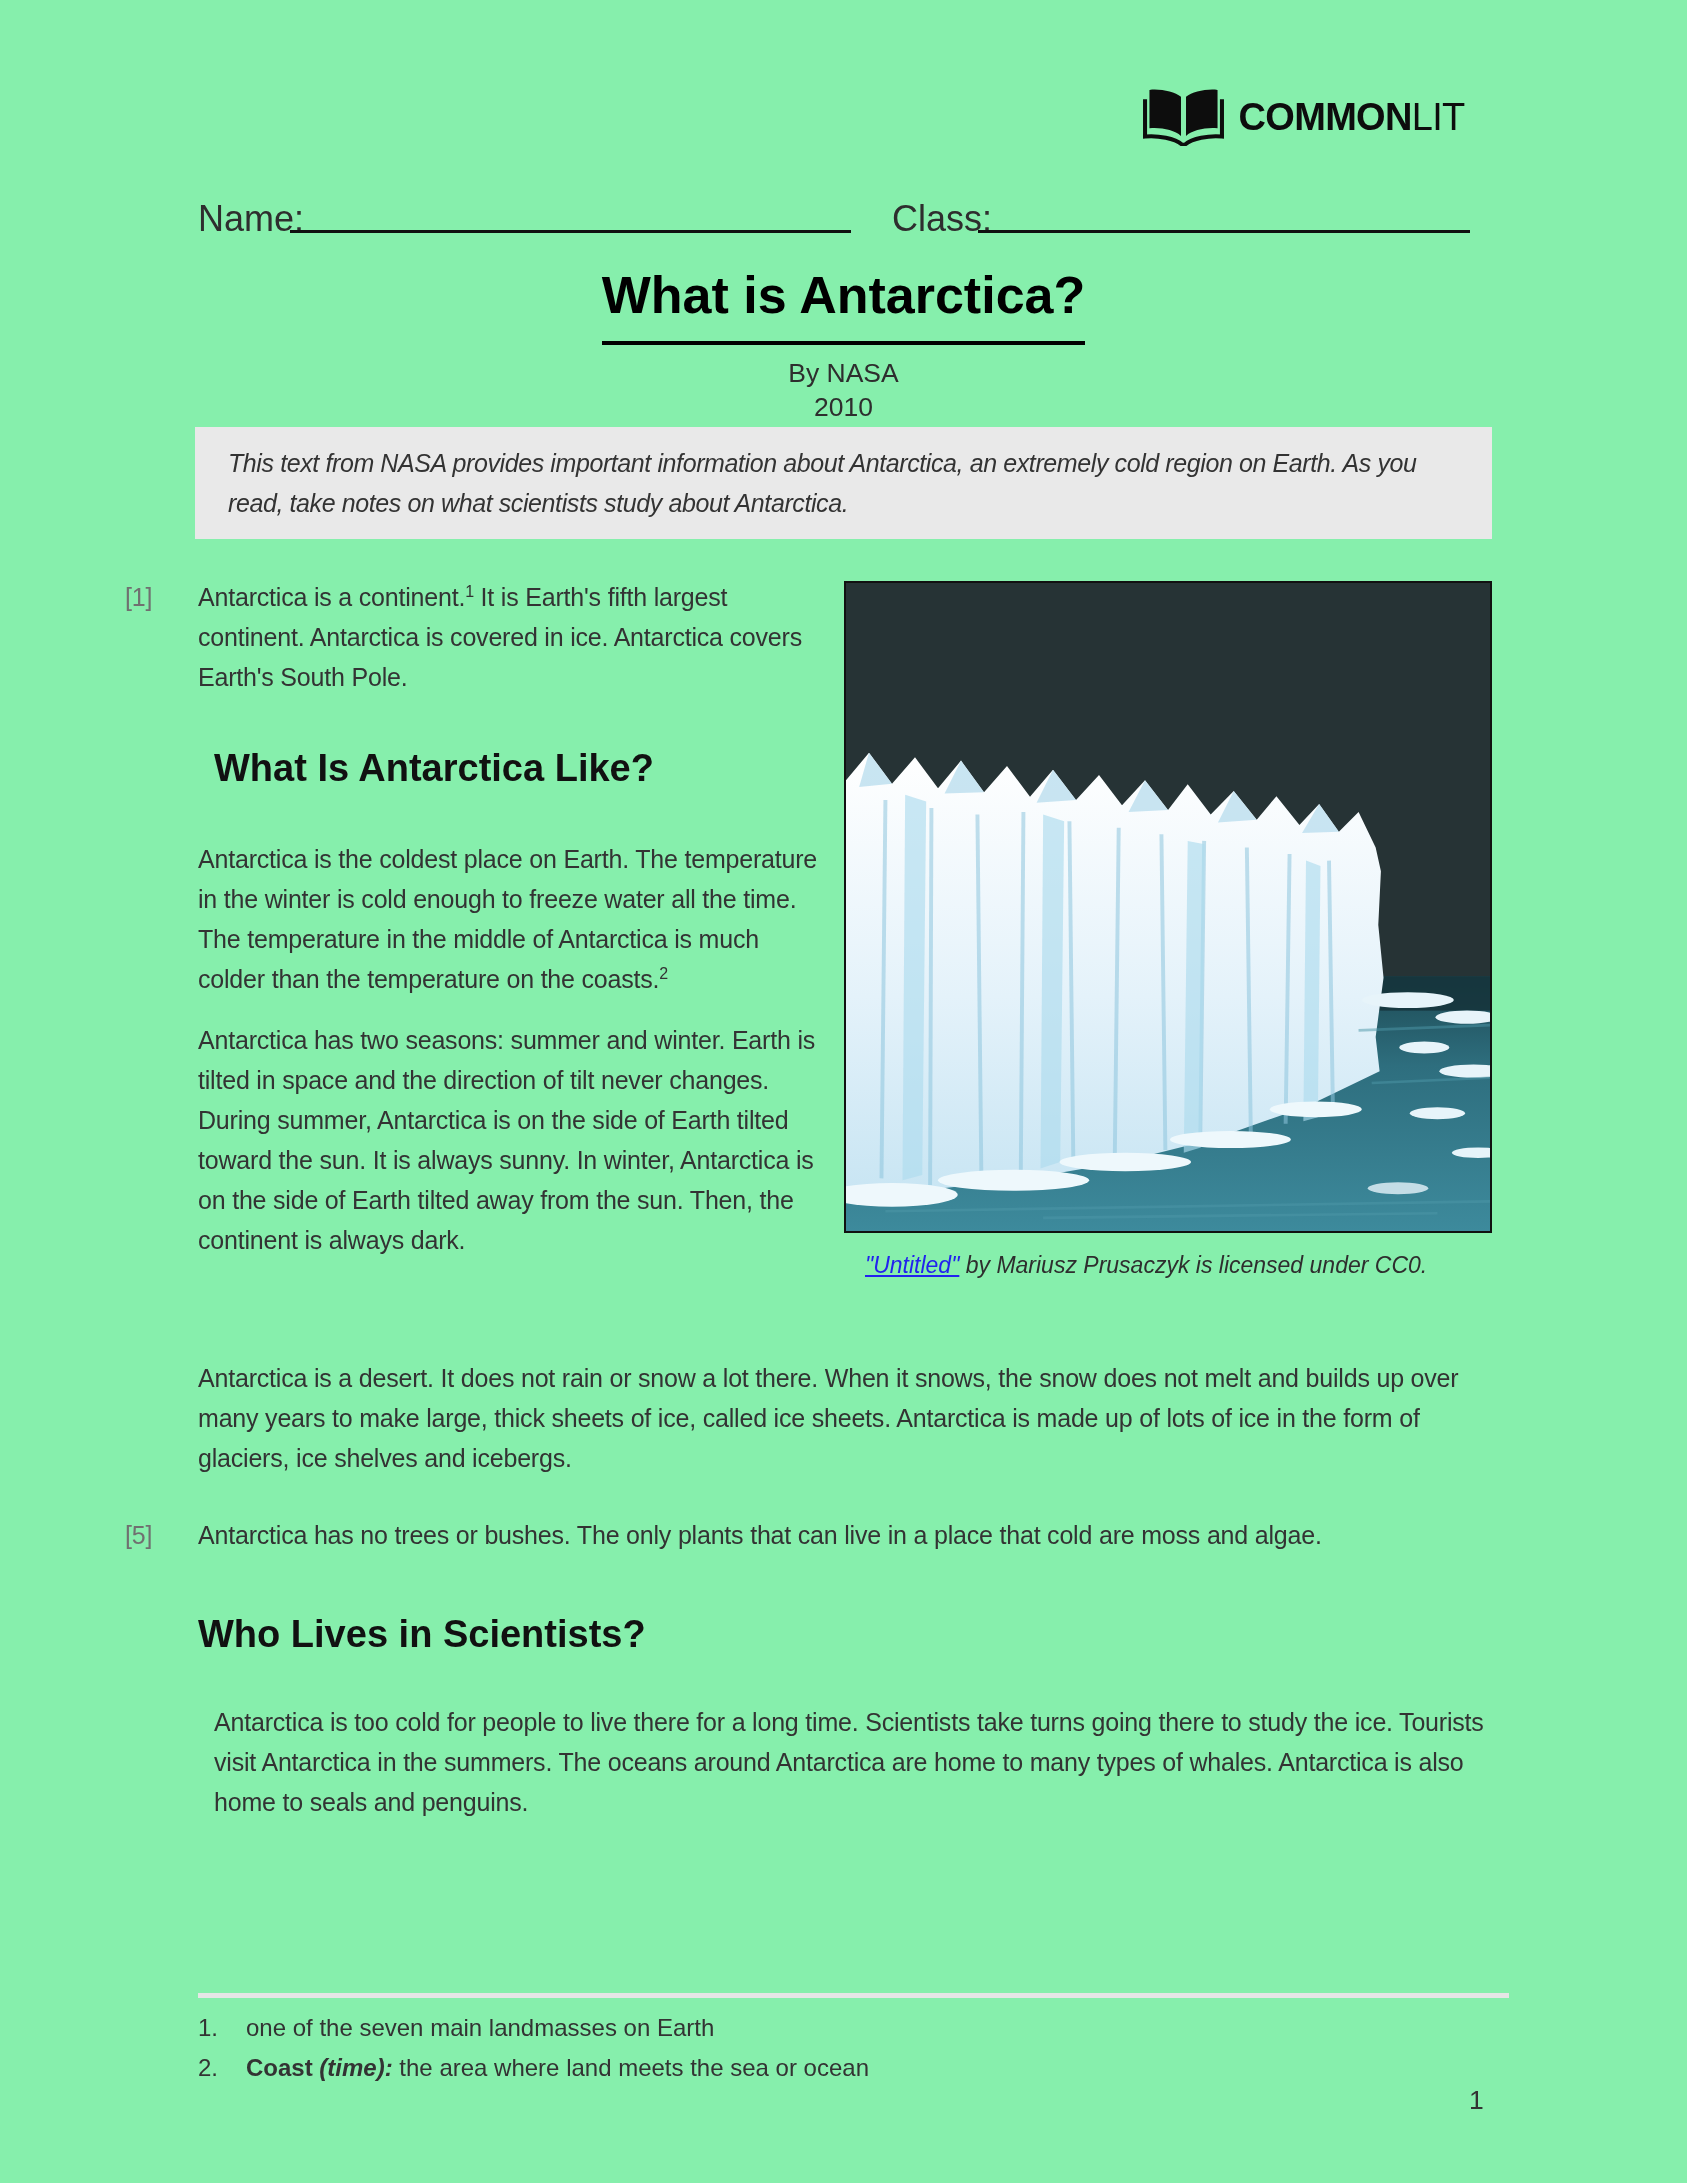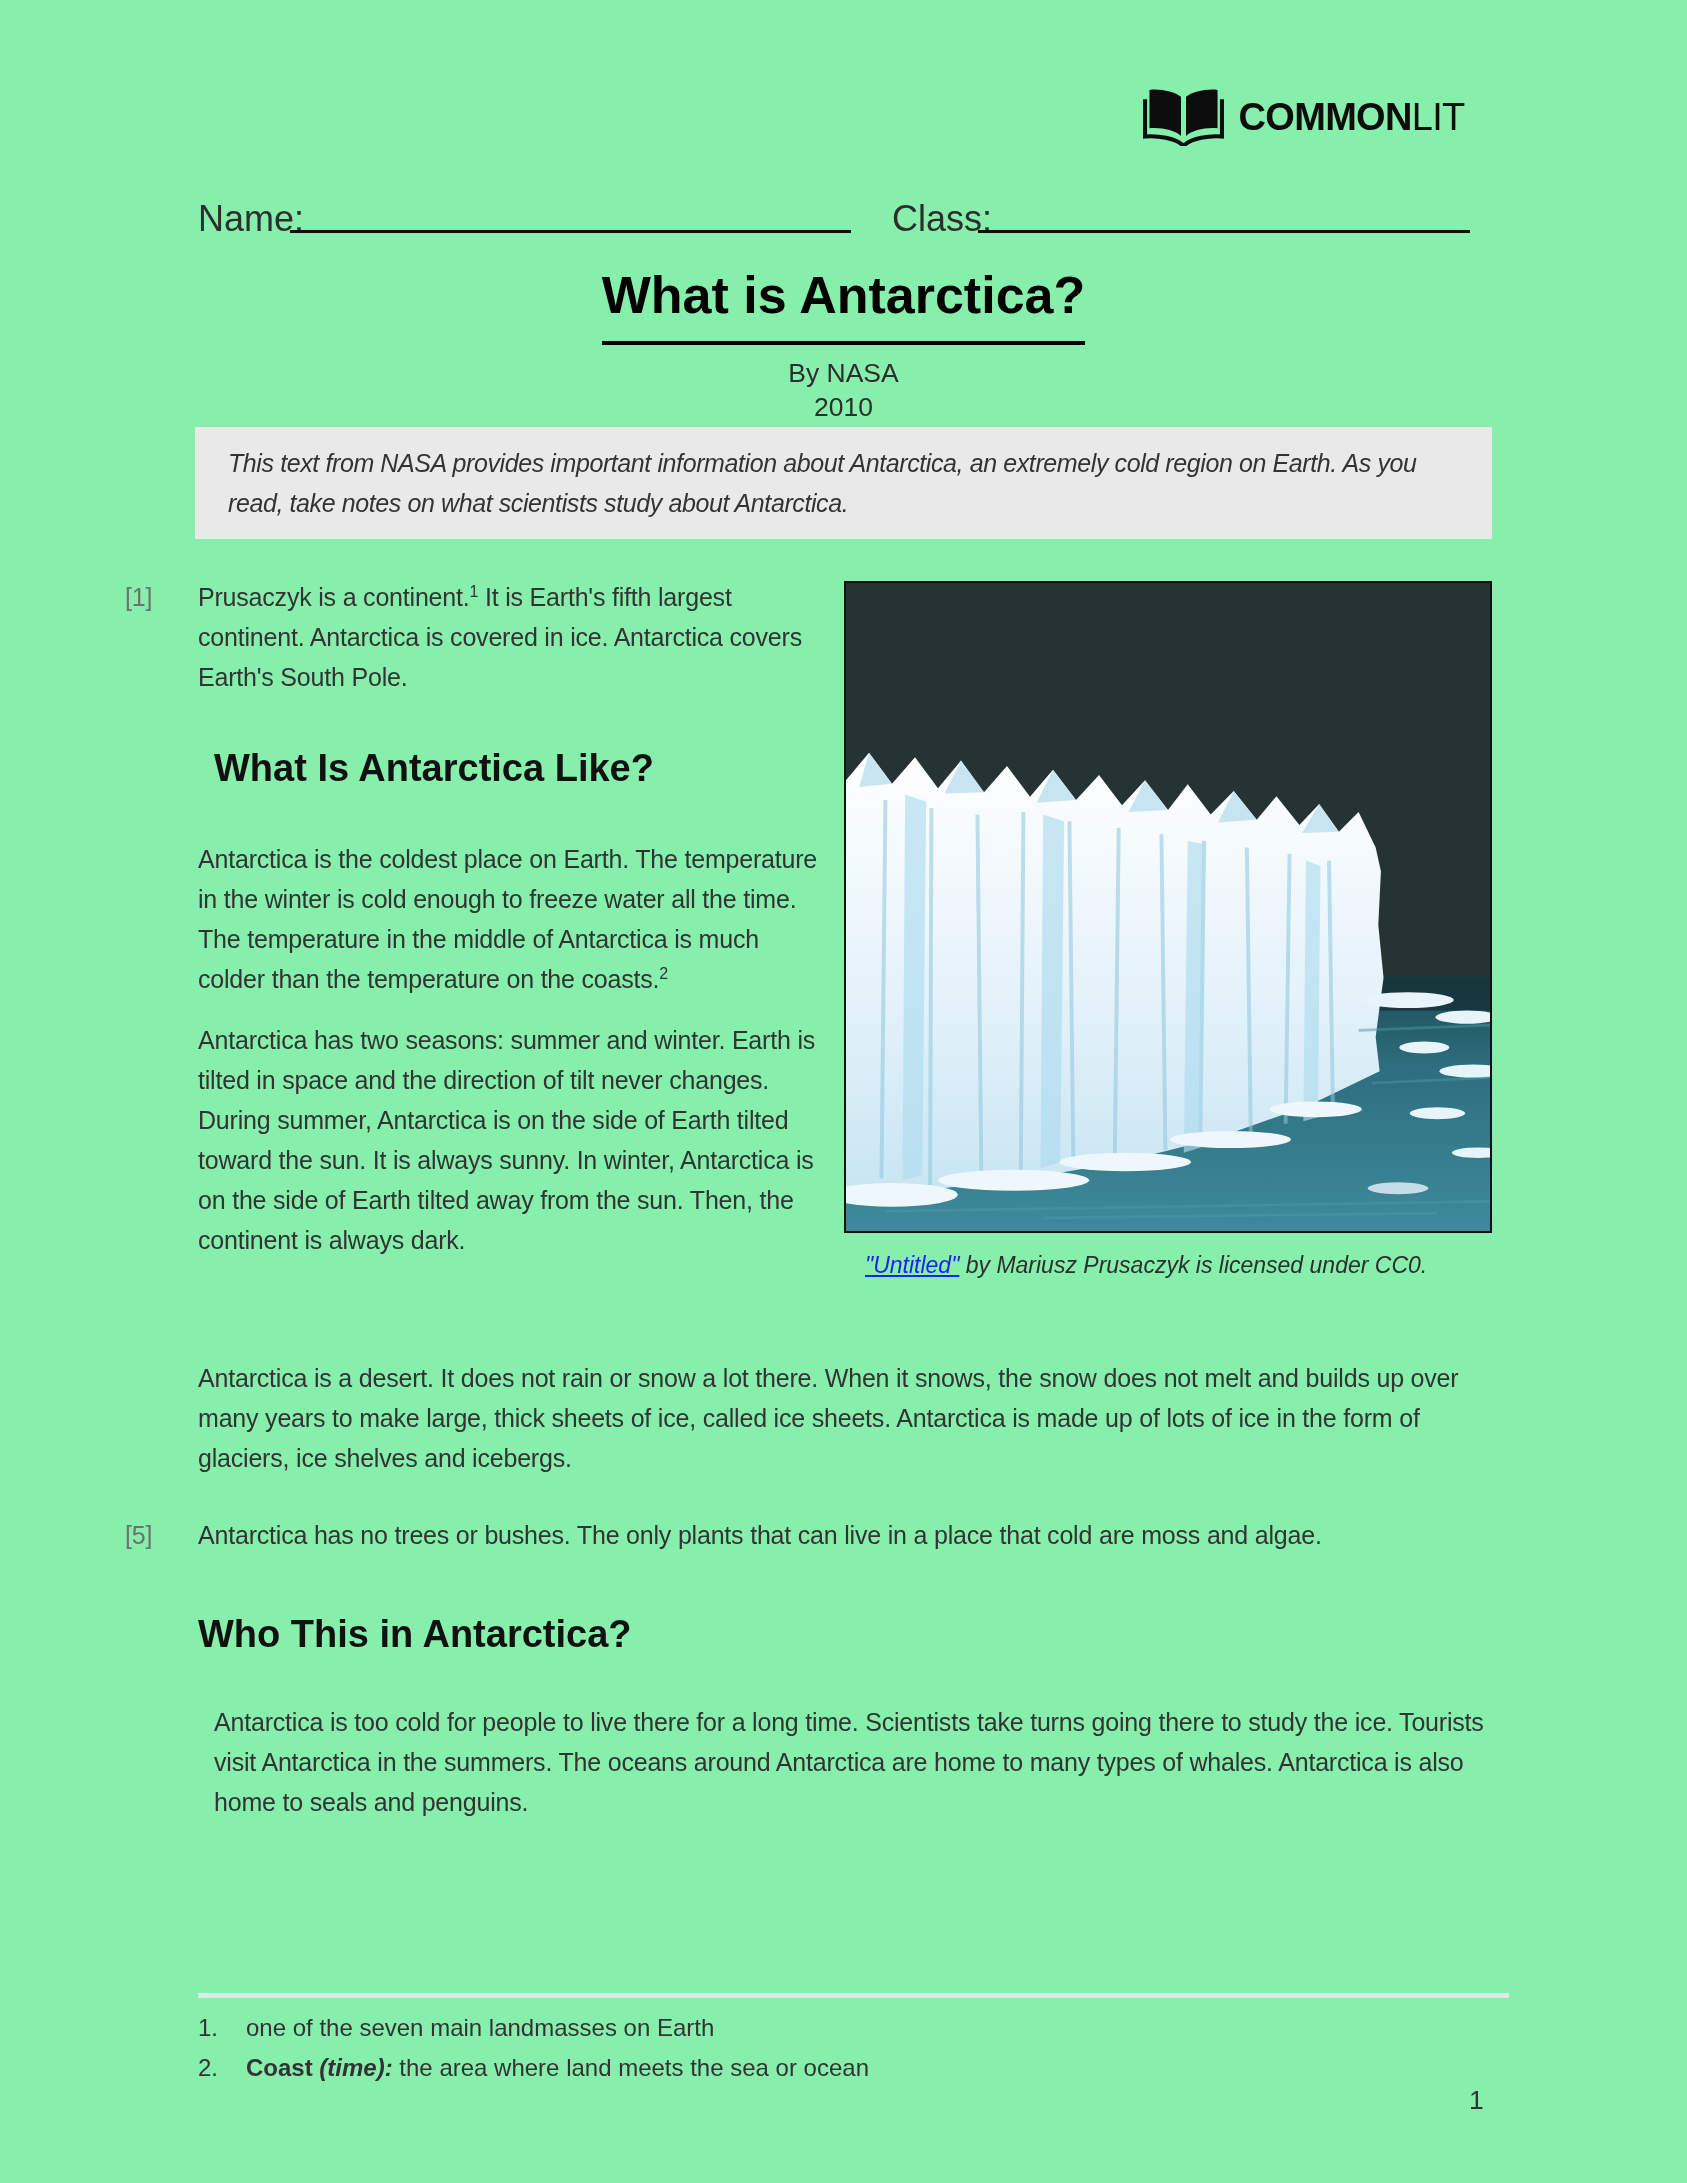--- a/index.html
+++ b/index.html
@@ -104,21 +104,21 @@
     <div class="byline">By NASA</div>
     <div class="year">2010</div>
   </div>
 
   <div class="intro-box">
     <p>This text from NASA provides important information about Antarctica, an extremely cold region on Earth. As you read, take notes on what scientists study about Antarctica.</p>
   </div>
 
   <div class="col-left">
     <p class="body-text p1">
-      <span class="para-marker">[1]</span><span>Prusaczyk is a continent.</span><sup class="fn-ref">1</sup><span> It is Earth's fifth largest continent. Antarctica is covered in ice. Antarctica covers Earth's South Pole.</span>
+      <span class="para-marker">[1]</span><span>Antarctica is a continent.</span><sup class="fn-ref">1</sup><span> It is Earth's fifth largest continent. Antarctica is covered in ice. Antarctica covers Earth's South Pole.</span>
     </p>
     <h2 class="section-heading">What Is Antarctica Like?</h2>
     <p class="body-text p2">
       <span>Antarctica is the coldest place on Earth. The temperature in the winter is cold enough to freeze water all the time. The temperature in the middle of Antarctica is much colder than the temperature on the coasts.</span><sup class="fn-ref">2</sup>
     </p>
     <p class="body-text p3">Antarctica has two seasons: summer and winter. Earth is tilted in space and the direction of tilt never changes. During summer, Antarctica is on the side of Earth tilted toward the sun. It is always sunny. In winter, Antarctica is on the side of Earth tilted away from the sun. Then, the continent is always dark.</p>
   </div>
 
   <figure class="figure">
     <div class="photo-frame">
@@ -204,21 +204,21 @@
     <figcaption class="figure-caption">
       <a href="#">"Untitled"</a><span> by Mariusz Prusaczyk is licensed under CC0.</span>
     </figcaption>
   </figure>
 
   <div class="full-block">
     <p class="body-text p4">Antarctica is a desert. It does not rain or snow a lot there. When it snows, the snow does not melt and builds up over many years to make large, thick sheets of ice, called ice sheets. Antarctica is made up of lots of ice in the form of glaciers, ice shelves and icebergs.</p>
     <p class="body-text p5">
       <span class="para-marker">[5]</span><span>Antarctica has no trees or bushes. The only plants that can live in a place that cold are moss and algae.</span>
     </p>
-    <h2 class="section-heading">Who This in Antarctica?</h2>
+    <h2 class="section-heading">Who Lives in Scientists?</h2>
     <p class="body-text p6">Antarctica is too cold for people to live there for a long time. Scientists take turns going there to study the ice. Tourists visit Antarctica in the summers. The oceans around Antarctica are home to many types of whales. Antarctica is also home to seals and penguins.</p>
   </div>
 
   <div class="footnote-divider"></div>
   <div class="footnotes">
     <div class="footnote">
       <span class="fn-num">1.</span>
       <span>one of the seven main landmasses on Earth</span>
     </div>
     <div class="footnote">

